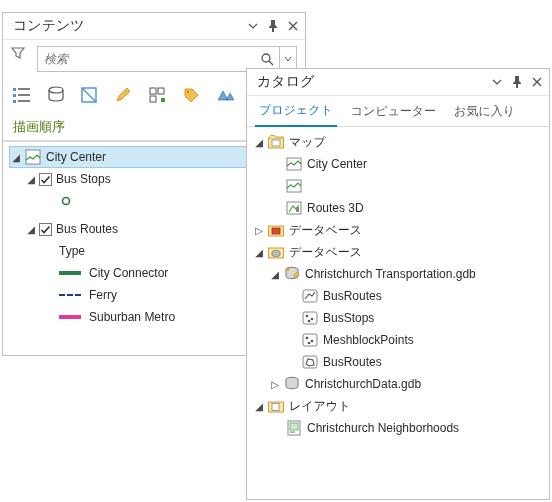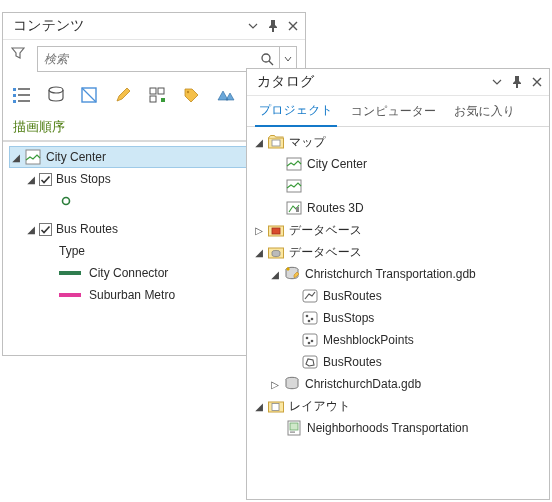--- a/index.html
+++ b/index.html
@@ -189,20 +189,27 @@
       <span class="indent"></span>
         <span class="indent"></span>
         <span class="indent"></span>
       <span class="swatch solid-green"></span>
       <span class="label">City Connector</span>
     </div>
     <div class="row">
       <span class="indent"></span>
         <span class="indent"></span>
         <span class="indent"></span>
+      <span class="swatch dash"></span>
+      <span class="label">Ferry</span>
+    </div>
+    <div class="row">
+      <span class="indent"></span>
+        <span class="indent"></span>
+        <span class="indent"></span>
       <span class="swatch solid-pink"></span>
       <span class="label">Suburban Metro</span>
     </div>
   </div>
 </div>
 
 <div class="pane" style="left:246px;top:68px;width:302px;height:430px">
   <div class="titlebar">
     <span class="title">カタログ</span>
     <span class="controls">
@@ -390,16 +397,16 @@
     <div class="row">
         <span class="indent"></span>
         <span class="indent"></span>
       <span class="iconcell">
           <svg width="14" height="16" viewBox="0 0 14 16">
             <rect x="1" y="1" width="12" height="14" fill="#fff" stroke="#888"></rect>
             <rect x="3" y="3" width="8" height="7" fill="#cfe8c9" stroke="#6aa76a" stroke-width="0.8"></rect>
             <rect x="3" y="11.5" width="5" height="1.2" fill="#888"></rect>
           </svg>
         </span>
-      <span class="label">Neighborhoods Transportation</span>
+      <span class="label">Christchurch Neighborhoods</span>
       </div>
   </div>
 </div>
 
 </body></html>

